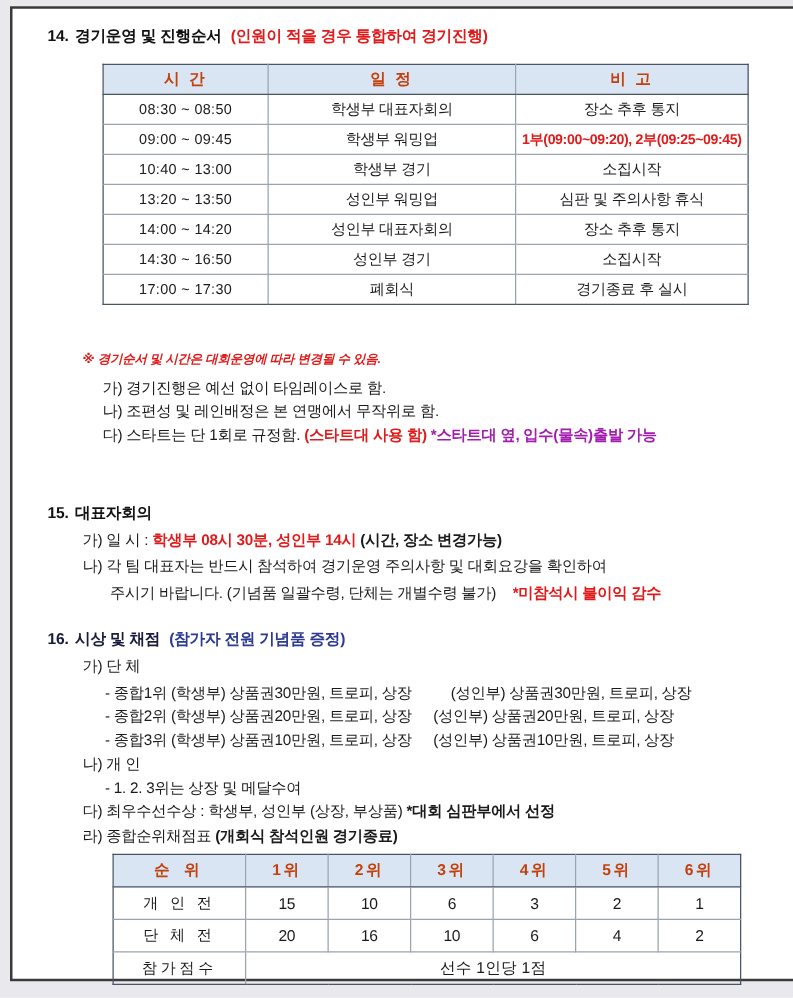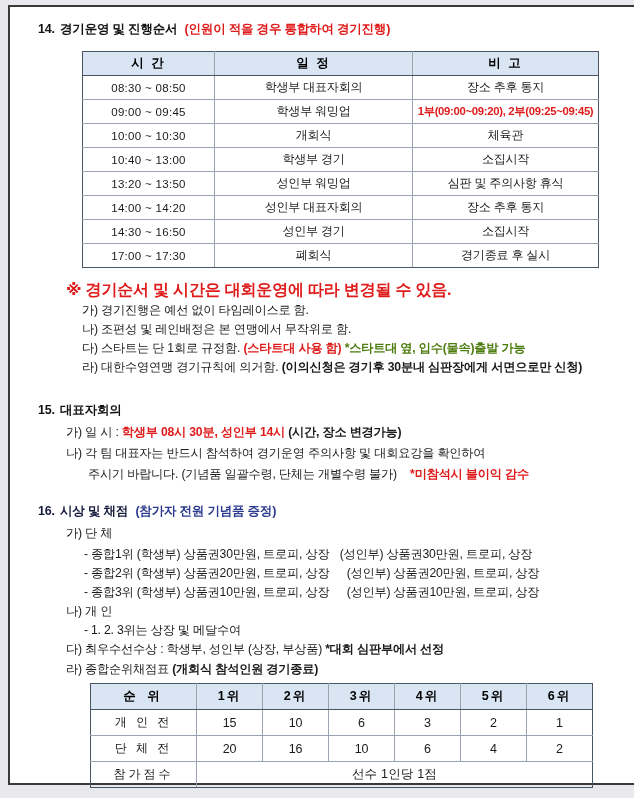--- a/index.html
+++ b/index.html
@@ -45,28 +45,29 @@
 
   .line {
     font-size: 12.2px;
     color: #1a1a1a;
     letter-spacing: -0.2px;
     white-space: nowrap;
   }
   .line .lbl { display: inline-block; }
   .bold { font-weight: bold; }
   .redb { color: #e01b1b; font-weight: bold; text-align: center; }
-  .starred { font-weight: bold; color: #4d7c0f; }
+  .starred { font-weight: bold; color: #a21caf; }
 
   .note-head {
-    font-size: 16px;
+    font-size: 10px;
     font-weight: bold;
     color: #e01b1b;
     letter-spacing: -0.2px;
     white-space: nowrap;
+    font-style: italic;
   }
 
   
   .abs { position: absolute; }
 
   
   table.doc {
     border-collapse: collapse;
     position: absolute;
     table-layout: fixed;
@@ -82,21 +83,21 @@
     white-space: nowrap;
     font-weight: normal;
   }
   table.doc thead th {
     background: #d9e5f3;
     font-weight: bold;
     font-size: 12.5px;
     letter-spacing: 2px;
     border-top: 1.6px solid #4a5563;
     border-bottom: 1.6px solid #4a5563;
-    color: #000000;
+    color: #c2410c;
   }
   table.doc { border-top: 1.6px solid #4a5563; }
   table.doc tbody tr:last-child td { border-bottom: 1.6px solid #4a5563; }
   table.doc td.first-col, table.doc th.first-col { border-left: 1.6px solid #4a5563; }
   table.doc td.last-col, table.doc th.last-col { border-right: 1.6px solid #4a5563; }
 
   
   #schedule-table { left: 72px; top: 44px; width: 516px; }
   #schedule-table th, #schedule-table td { height: 23px; }
   #schedule-table td.time { font-size: 11.5px; letter-spacing: 0.3px; }
@@ -145,25 +146,20 @@
           <td class="first-col time">08:30 ~ 08:50</td>
           <td>학생부 대표자회의</td>
           <td class="last-col">장소 추후 통지</td>
         </tr>
         <tr>
           <td class="first-col time">09:00 ~ 09:45</td>
           <td>학생부 워밍업</td>
           <td class="last-col remark-red">1부(09:00~09:20),  2부(09:25~09:45)</td>
         </tr>
         <tr>
-          <td class="first-col time">10:00 ~ 10:30</td>
-          <td>개회식</td>
-          <td class="last-col">체육관</td>
-        </tr>
-        <tr>
           <td class="first-col time">10:40 ~ 13:00</td>
           <td>학생부 경기</td>
           <td class="last-col">소집시작</td>
         </tr>
         <tr>
           <td class="first-col time">13:20 ~ 13:50</td>
           <td>성인부 워밍업</td>
           <td class="last-col">심판 및 주의사항 휴식</td>
         </tr>
         <tr>
@@ -196,25 +192,20 @@
       <span>조편성 및 레인배정은 본 연맹에서 무작위로 함.</span>
     </div>
 
     <div class="abs line" style="left:72px; top:333px;">
       <span class="lbl">다)</span>
       <span>스타트는 단 1회로 규정함.</span>
       <span class="redb">(스타트대 사용 함)</span>
       <span class="starred">*스타트대 옆, 입수(물속)출발 가능</span>
     </div>
 
-    <div class="abs line" style="left:72px; top:352px;">
-      <span class="lbl">라)</span>
-      <span>대한수영연맹 경기규칙에 의거함.</span>
-      <span class="bold">(이의신청은 경기후 30분내 심판장에게 서면으로만 신청)</span>
-    </div>
 
     <div class="abs sec-head" style="left:28px; top:395px;">
       <span class="num">15.</span>
       <span>대표자회의</span>
     </div>
 
     <div class="abs line" style="left:56px; top:417px;">
       <span class="lbl">가)</span>
       <span>일 시 : </span>
       <span class="redb">학생부 08시 30분, 성인부 14시</span>
@@ -235,21 +226,21 @@
       <span class="num">16.</span>
       <span>시상 및 채점</span>
       <span class="paren-blue">(참가자 전원 기념품 증정)</span>
     </div>
 
     <div class="abs line" style="left:56px; top:518px;">가) 단  체</div>
 
     <div class="abs line" style="left:74px; top:539px;">
       <span>- 종합1위</span>
       <span>(학생부) 상품권30만원, 트로피, 상장</span>
-      <span style="margin-left:7px;">(성인부) 상품권30만원, 트로피, 상장</span>
+      <span style="margin-left:28px;">(성인부) 상품권30만원, 트로피, 상장</span>
     </div>
     <div class="abs line" style="left:74px; top:558px;">
       <span>- 종합2위</span>
       <span>(학생부) 상품권20만원, 트로피, 상장</span>
       <span style="margin-left:14px;">(성인부) 상품권20만원, 트로피, 상장</span>
     </div>
     <div class="abs line" style="left:74px; top:577px;">
       <span>- 종합3위</span>
       <span>(학생부) 상품권10만원, 트로피, 상장</span>
       <span style="margin-left:14px;">(성인부) 상품권10만원, 트로피, 상장</span>

